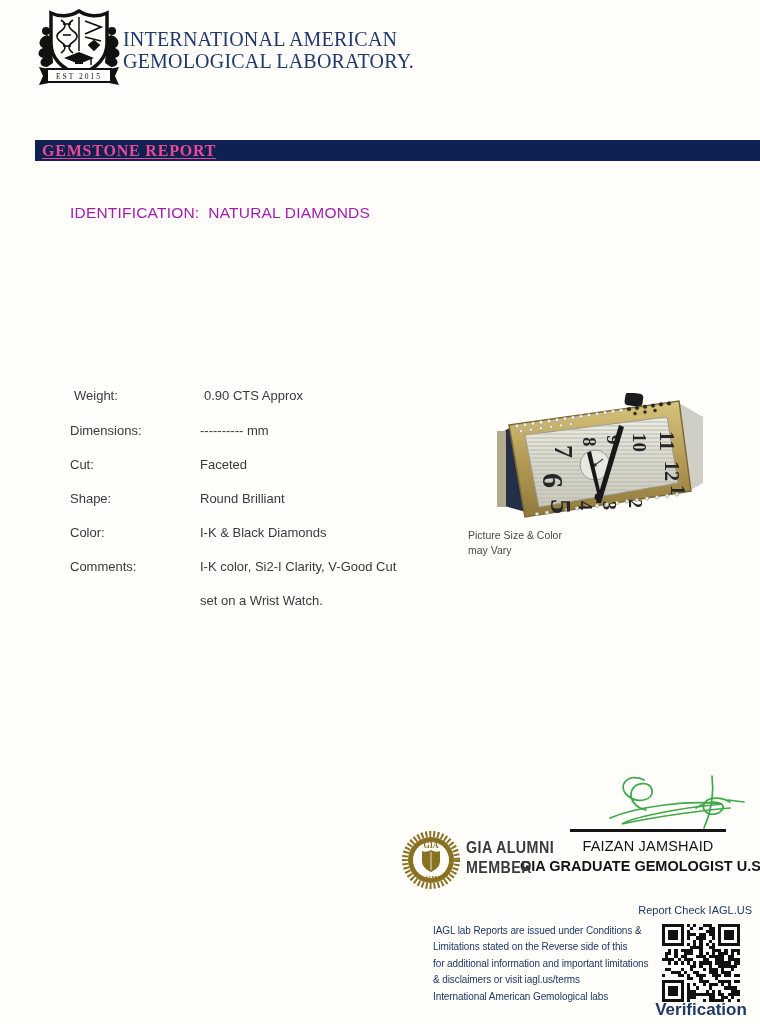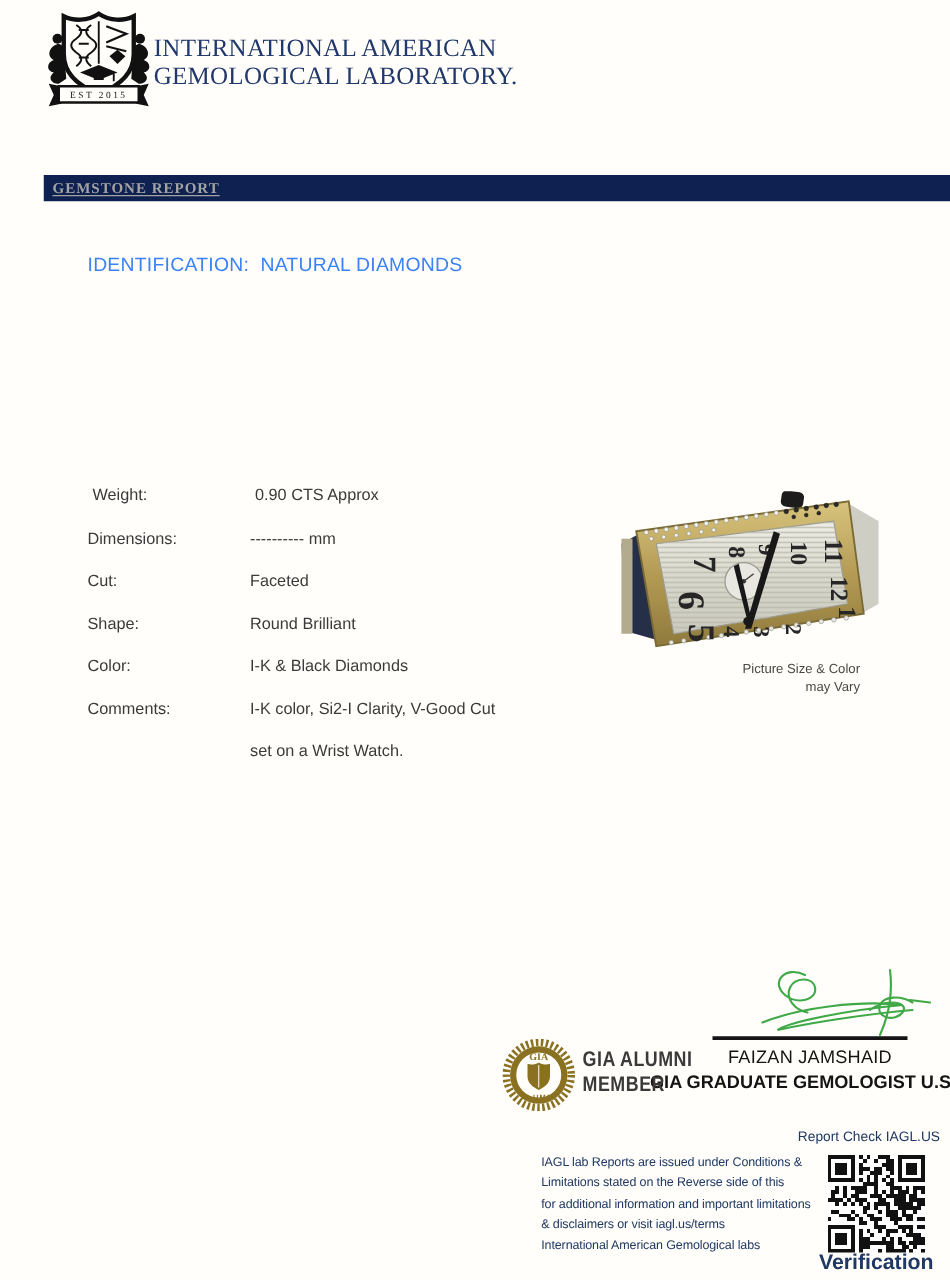--- a/index.html
+++ b/index.html
@@ -10,34 +10,34 @@
   
   .org-title{left:123px;top:28px;font-family:"Liberation Serif",serif;font-weight:normal;
              color:#21386b;font-size:20px;line-height:22px;letter-spacing:.2px;}
   .meta{left:555px;top:26px;font-size:12.5px;color:#3f3f3f;line-height:17px;}
   .meta-row{display:flex;}
   .meta-label{width:112px;}
   .meta-value{white-space:nowrap;}
 
   
   .banner{left:35px;top:140px;right:0;height:21px;background:#0e2150;display:flex;align-items:center;}
-  .banner span{font-family:"Liberation Serif",serif;font-weight:bold;font-size:12px;color:#a3a3a3;
+  .banner span{font-family:"Liberation Serif",serif;font-weight:bold;font-size:16px;color:#ec4899;
                letter-spacing:.8px;margin-left:7px;text-decoration:underline;text-underline-offset:2px;}
 
   
-  .ident{left:70px;top:204px;font-size:15.5px;color:#3b82f6;letter-spacing:.2px;}
+  .ident{left:70px;top:204px;font-size:15.5px;color:#a21caf;letter-spacing:.2px;}
 
   
   .frow{left:70px;width:420px;font-size:13px;color:#3a3a3a;display:flex;}
   .flabel{width:130px;}
   .fvalue{white-space:nowrap;}
 
   
   .photo{left:497px;top:393px;width:206px;height:132px;}
-  .caption{left:468px;top:528px;width:220px;text-align:right;font-size:10.5px;
+  .caption{left:468px;top:528px;width:220px;text-align:left;font-size:10.5px;
            color:#4a4a44;line-height:15px;}
 
   
   .sig-scribble{left:600px;top:772px;width:152px;height:60px;}
   .sig-line{left:570px;top:829px;width:156px;height:3px;background:#141414;}
   .sig-name{left:540px;top:838px;width:216px;text-align:center;font-weight:normal;
             font-size:14.5px;color:#141414;letter-spacing:.2px;}
   .sig-title{left:520px;top:858px;width:240px;text-align:center;font-weight:bold;
              font-size:14.5px;color:#141414;white-space:nowrap;}
 

